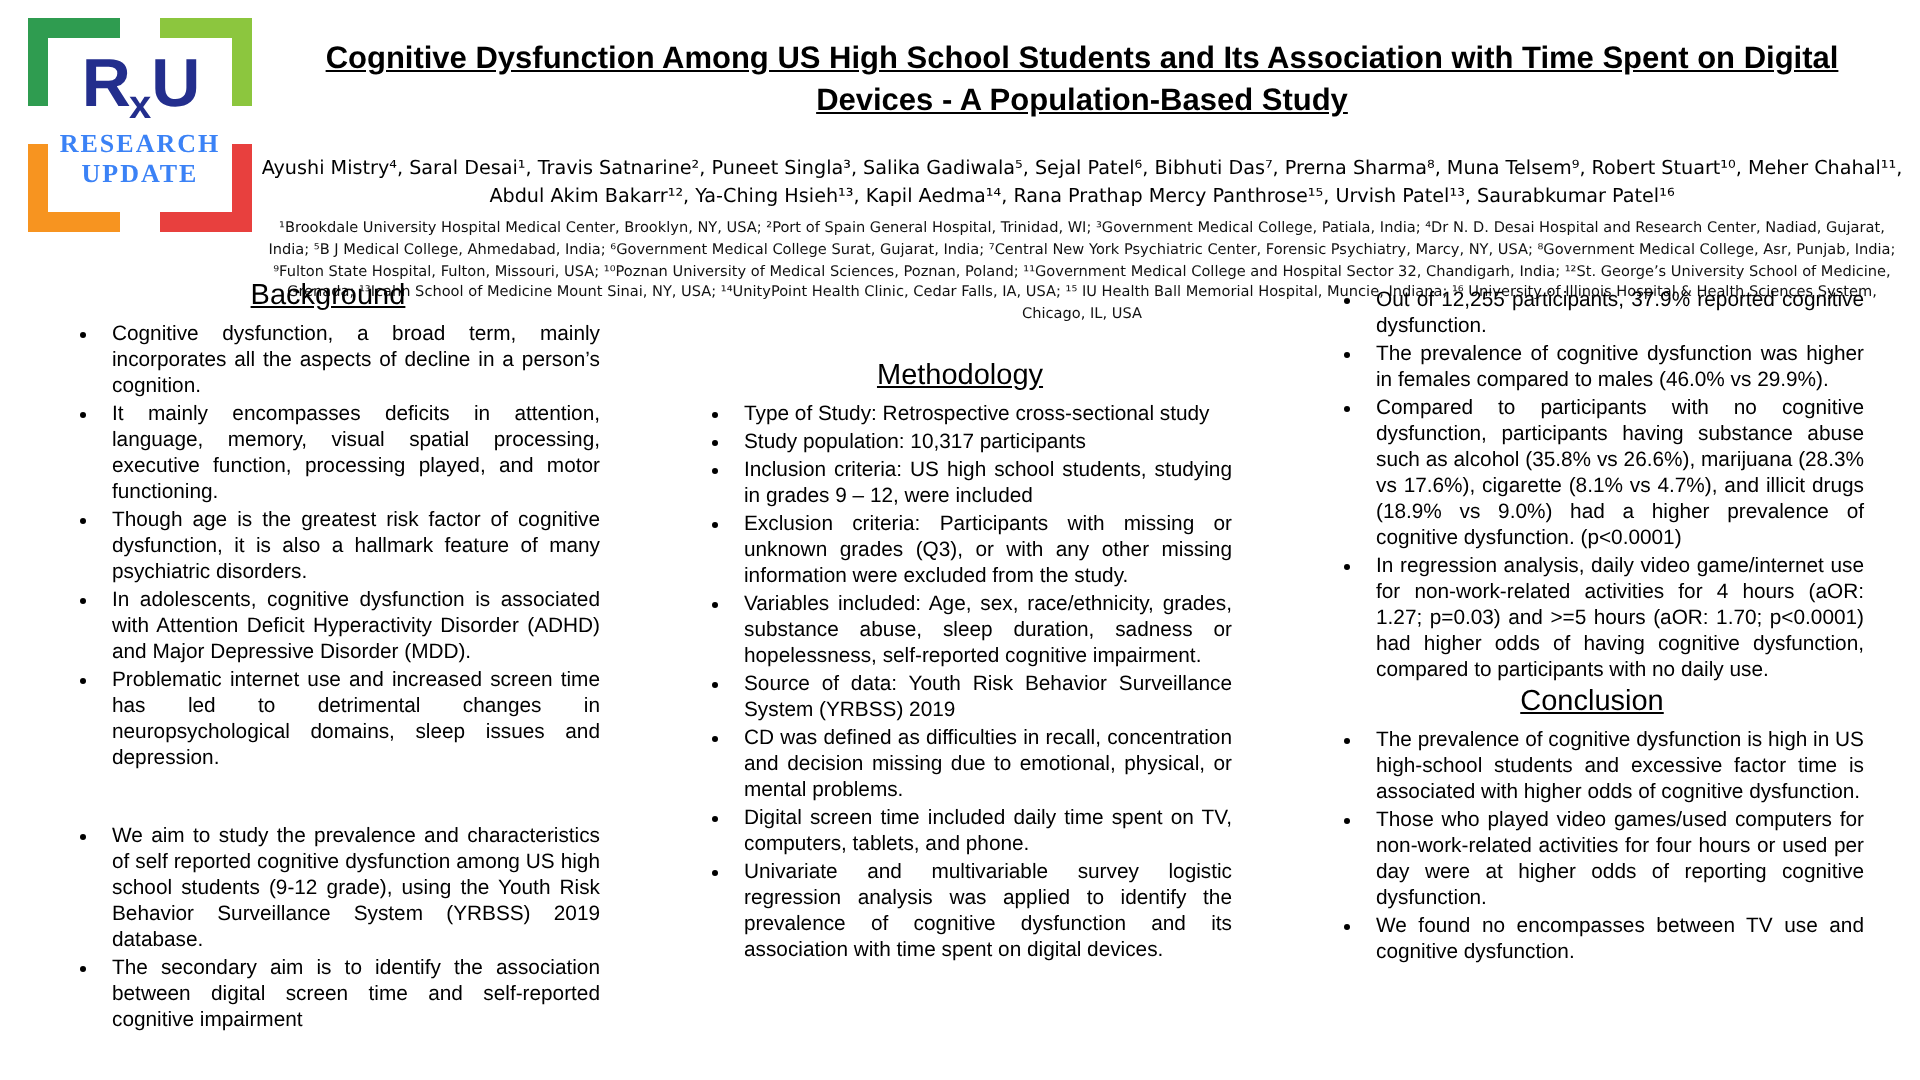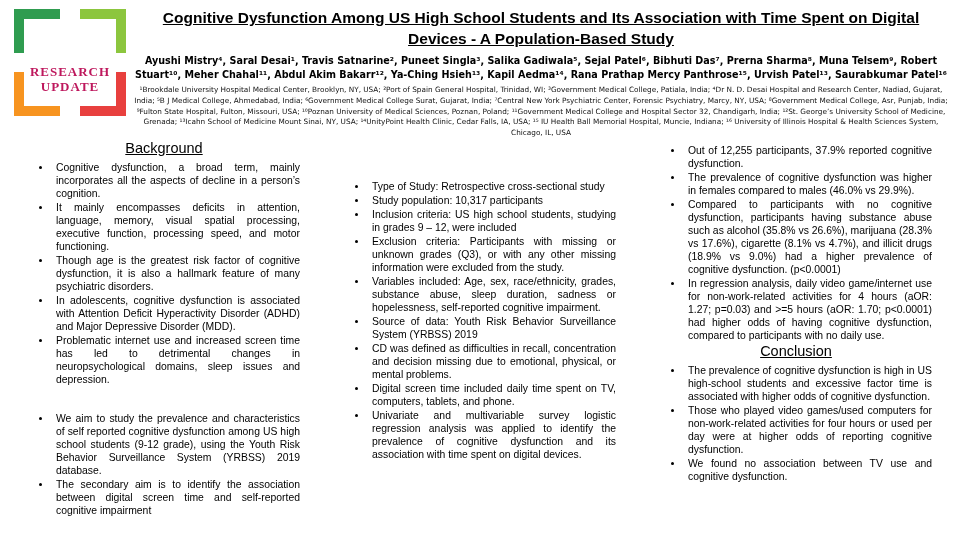--- a/index.html
+++ b/index.html
@@ -13,28 +13,28 @@
   .corner { position: absolute; width: 46px; height: 44px; }
   .corner.tl { left: 0;  top: 0;    border-left: 10px solid #2f9c50; border-top: 10px solid #2f9c50; }
   .corner.tr { right: 0; top: 0;    border-right: 10px solid #8cc63e; border-top: 10px solid #8cc63e; }
   .corner.bl { left: 0;  bottom: 0; border-left: 10px solid #f79420; border-bottom: 10px solid #f79420; }
   .corner.br { right: 0; bottom: 0; border-right: 10px solid #e8403e; border-bottom: 10px solid #e8403e; }
   .logo-mark { position: absolute; left: 0; right: 0; top: 16px; text-align: center;
                color: #232e8d; font-weight: bold; line-height: 1; }
   .logo-mark .big { font-size: 34px; letter-spacing: -1px; }
   .logo-mark .sub { font-size: 20px; vertical-align: -6px; }
   .logo-words { position: absolute; left: 0; right: 0; top: 56px; text-align: center;
-                color: #be185d; font-family: "Liberation Serif", serif; font-weight: bold;
+                color: #3b82f6; font-family: "Liberation Serif", serif; font-weight: bold;
                 font-size: 13px; letter-spacing: 1px; line-height: 1.15; }
 
   
   .head-text { position: absolute; left: 130px; top: 4px; width: 822px; text-align: center; }
   .title { font-size: 15.5px; font-weight: bold; text-decoration: underline; line-height: 1.35;
-           max-width: 812px; margin: 4px auto; }
-  .authors { font-family: "DejaVu Sans", sans-serif; font-size: 9.6px; font-weight: bold;
+           max-width: 812px; margin: 16px auto; }
+  .authors { font-family: "DejaVu Sans", sans-serif; font-size: 9.6px; font-weight: normal;
              line-height: 1.45; margin-top: 3px; }
   .affiliations { font-family: "DejaVu Sans", sans-serif; font-size: 7.3px; line-height: 1.5;
                   margin-top: 3px; color: #111; }
 
   
   .columns { position: absolute; left: 0; top: 140px; width: 960px; height: 400px;
              display: grid; grid-template-columns: 1fr 1fr 1fr; column-gap: 44px;
              padding: 0 28px; }
   .block h2 { font-size: 14.5px; font-weight: 400; text-decoration: underline;
               text-align: center; margin-bottom: 5px; }
@@ -49,55 +49,57 @@
 </head>
 <body>
 
 <div class="poster">
 
   <div class="logo">
     <div class="corner tl"></div>
     <div class="corner tr"></div>
     <div class="corner bl"></div>
     <div class="corner br"></div>
+    <div class="logo-mark"><span class="big">R</span><span class="sub">x</span><span class="big">U</span></div>
     <div class="logo-words">
       <div>RESEARCH</div>
       <div>UPDATE</div>
     </div>
   </div>
 
   <div class="head-text">
     <h1 class="title">Cognitive Dysfunction Among US High School Students and Its Association with Time Spent on Digital Devices - A Population-Based Study</h1>
     <p class="authors">Ayushi Mistry⁴, Saral Desai¹, Travis Satnarine², Puneet Singla³, Salika Gadiwala⁵, Sejal Patel⁶, Bibhuti Das⁷, Prerna Sharma⁸, Muna Telsem⁹, Robert Stuart¹⁰, Meher Chahal¹¹, Abdul Akim Bakarr¹², Ya-Ching Hsieh¹³, Kapil Aedma¹⁴, Rana Prathap Mercy Panthrose¹⁵, Urvish Patel¹³, Saurabkumar Patel¹⁶</p>
     <p class="affiliations">¹Brookdale University Hospital Medical Center, Brooklyn, NY, USA; ²Port of Spain General Hospital, Trinidad, WI; ³Government Medical College, Patiala, India; ⁴Dr N. D. Desai Hospital and Research Center, Nadiad, Gujarat, India; ⁵B J Medical College, Ahmedabad, India; ⁶Government Medical College Surat, Gujarat, India; ⁷Central New York Psychiatric Center, Forensic Psychiatry, Marcy, NY, USA; ⁸Government Medical College, Asr, Punjab, India; ⁹Fulton State Hospital, Fulton, Missouri, USA; ¹⁰Poznan University of Medical Sciences, Poznan, Poland; ¹¹Government Medical College and Hospital Sector 32, Chandigarh, India; ¹²St. George’s University School of Medicine, Grenada; ¹³Icahn School of Medicine Mount Sinai, NY, USA; ¹⁴UnityPoint Health Clinic, Cedar Falls, IA, USA; ¹⁵ IU Health Ball Memorial Hospital, Muncie, Indiana; ¹⁶ University of Illinois Hospital &amp; Health Sciences System, Chicago, IL, USA</p>
   </div>
 
   <div class="columns">
 
     <section class="col">
       <div class="block block-background">
         <h2>Background</h2>
         <ul>
             <li>Cognitive dysfunction, a broad term, mainly incorporates all the aspects of decline in a person’s cognition.</li>
-            <li>It mainly encompasses deficits in attention, language, memory, visual spatial processing, executive function, processing speed, and motor functioning.</li>
+            <li>It mainly encompasses deficits in attention, language, memory, visual spatial processing, executive function, processing played, and motor functioning.</li>
             <li>Though age is the greatest risk factor of cognitive dysfunction, it is also a hallmark feature of many psychiatric disorders.</li>
             <li>In adolescents, cognitive dysfunction is associated with Attention Deficit Hyperactivity Disorder (ADHD) and Major Depressive Disorder (MDD).</li>
             <li>Problematic internet use and increased screen time has led to detrimental changes in neuropsychological domains, sleep issues and depression.</li>
           </ul>
       </div>
       <div class="block block-aim">
         <ul>
             <li>We aim to study the prevalence and characteristics of self reported cognitive dysfunction among US high school students (9-12 grade), using the Youth Risk Behavior Surveillance System (YRBSS) 2019 database.</li>
             <li>The secondary aim is to identify the association between digital screen time and self-reported cognitive impairment</li>
           </ul>
       </div>
     </section>
 
     <section class="col">
       <div class="block block-methodology">
+        <h2>Methodology</h2>
         <ul>
             <li>Type of Study: Retrospective cross-sectional study</li>
             <li>Study population: 10,317 participants</li>
             <li>Inclusion criteria: US high school students, studying in grades 9 – 12, were included</li>
             <li>Exclusion criteria: Participants with missing or unknown grades (Q3), or with any other missing information were excluded from the study.</li>
             <li>Variables included: Age, sex, race/ethnicity, grades, substance abuse, sleep duration, sadness or hopelessness, self-reported cognitive impairment.</li>
             <li>Source of data: Youth Risk Behavior Surveillance System (YRBSS) 2019</li>
             <li>CD was defined as difficulties in recall, concentration and decision missing due to emotional, physical, or mental problems.</li>
             <li>Digital screen time included daily time spent on TV, computers, tablets, and phone.</li>
             <li>Univariate and multivariable survey logistic regression analysis was applied to identify the prevalence of cognitive dysfunction and its association with time spent on digital devices.</li>
@@ -112,19 +114,19 @@
             <li>The prevalence of cognitive dysfunction was higher in females compared to males (46.0% vs 29.9%).</li>
             <li>Compared to participants with no cognitive dysfunction, participants having substance abuse such as alcohol (35.8% vs 26.6%), marijuana (28.3% vs 17.6%), cigarette (8.1% vs 4.7%), and illicit drugs (18.9% vs 9.0%) had a higher prevalence of cognitive dysfunction. (p&lt;0.0001)</li>
             <li>In regression analysis, daily video game/internet use for non-work-related activities for 4 hours (aOR: 1.27; p=0.03) and &gt;=5 hours (aOR: 1.70; p&lt;0.0001) had higher odds of having cognitive dysfunction, compared to participants with no daily use.</li>
           </ul>
       </div>
       <div class="block block-conclusion">
         <h2>Conclusion</h2>
         <ul>
             <li>The prevalence of cognitive dysfunction is high in US high-school students and excessive factor time is associated with higher odds of cognitive dysfunction.</li>
             <li>Those who played video games/used computers for non-work-related activities for four hours or used per day were at higher odds of reporting cognitive dysfunction.</li>
-            <li>We found no association between TV use and cognitive dysfunction.</li>
+            <li>We found no encompasses between TV use and cognitive dysfunction.</li>
           </ul>
       </div>
     </section>
 
   </div>
 </div>
 
 </body></html>

